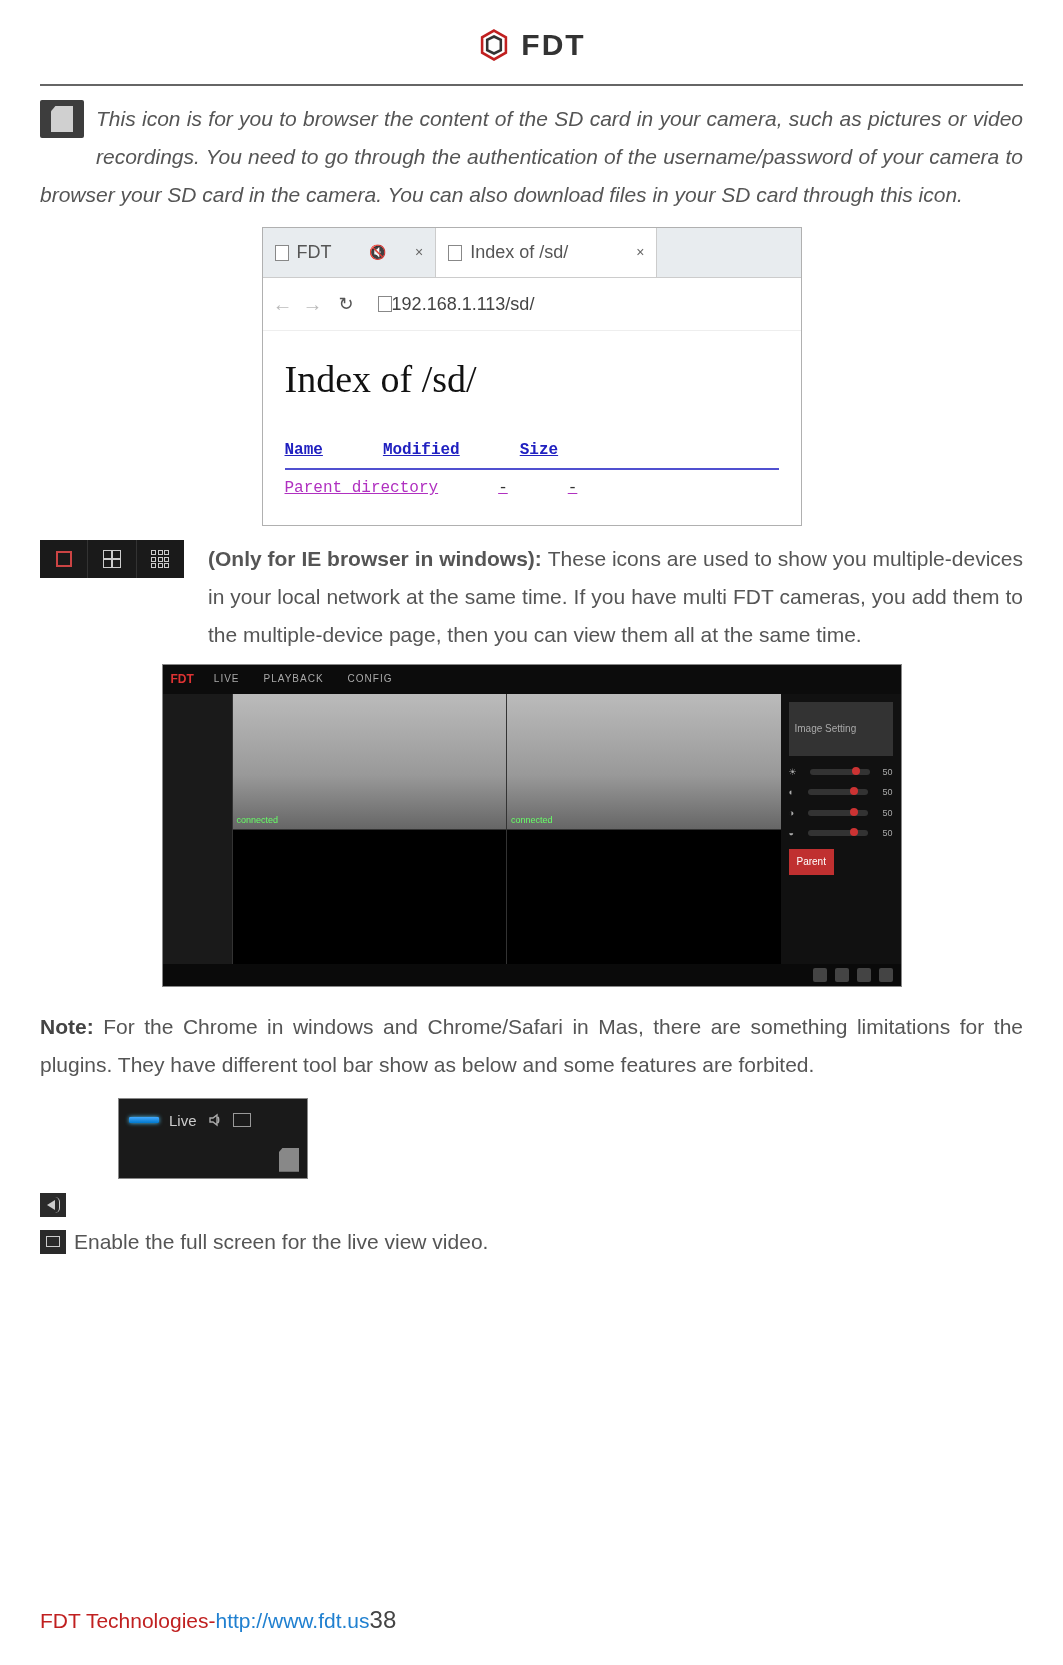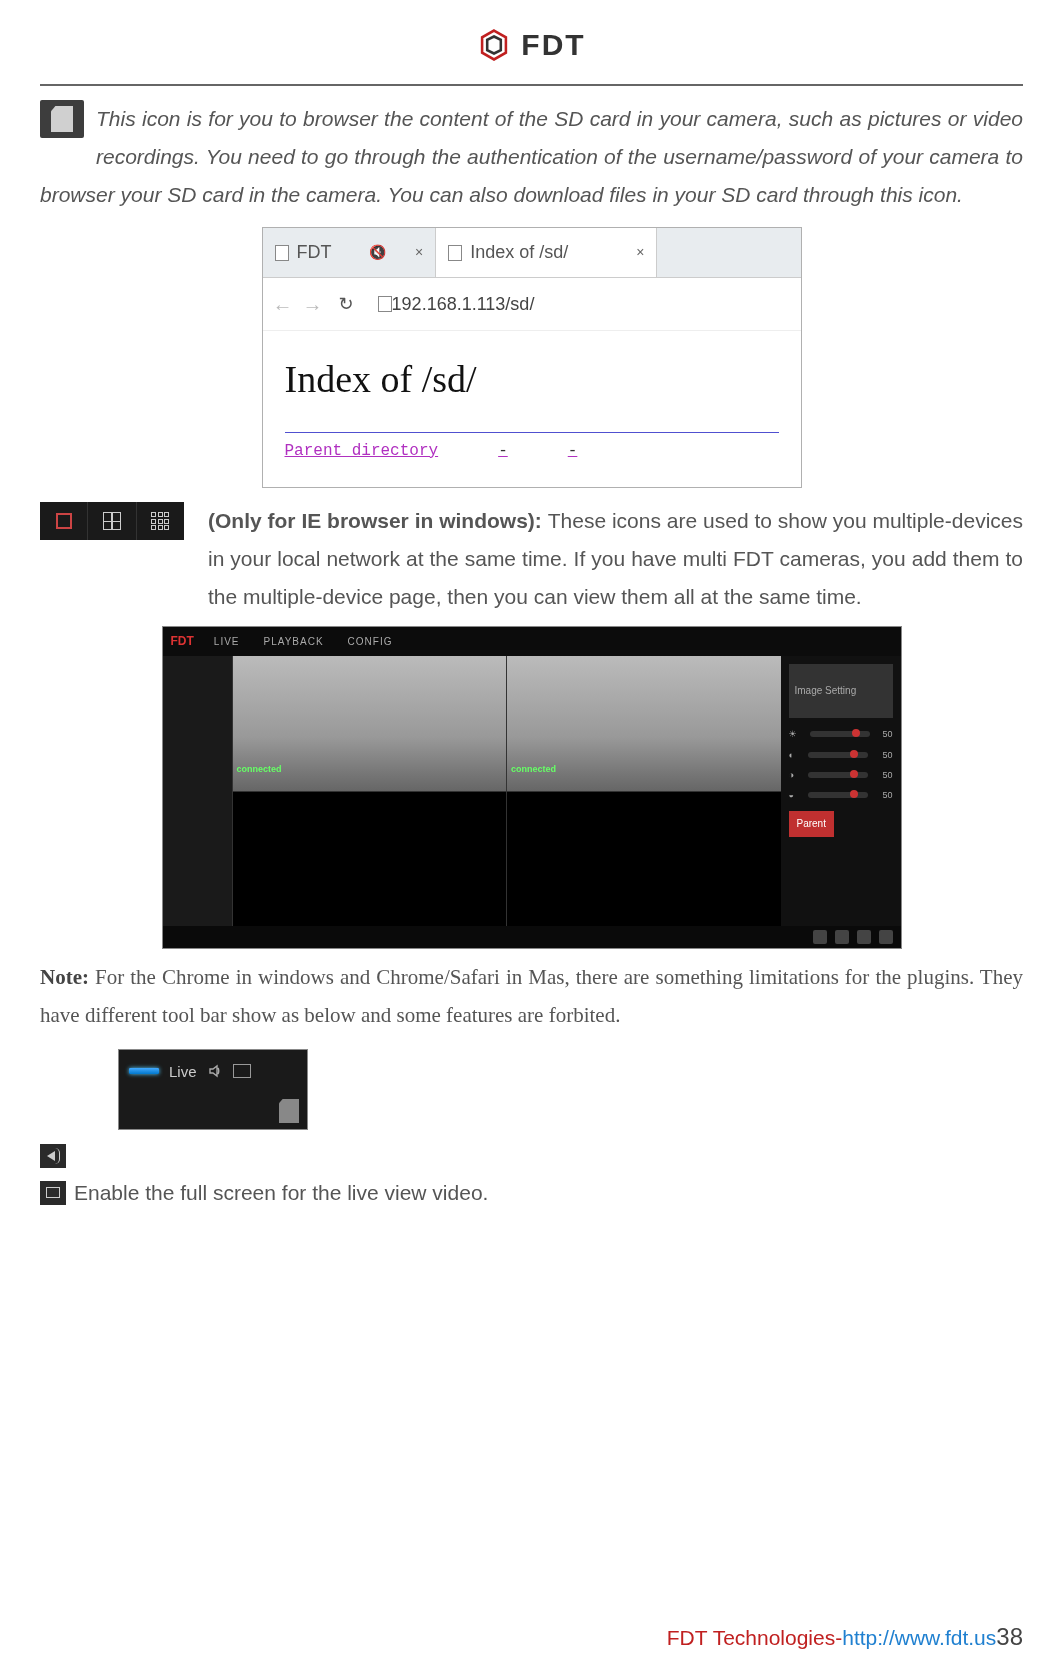--- a/index.html
+++ b/index.html
@@ -151,30 +151,30 @@
       padding: 4px 8px;
       font-size: 12px;
       background: #0c0c0c;
     }
     .ss2-tabs { display: flex; gap: 24px; color: #aaa; font-size: 10px; letter-spacing: 1px; }
     .ss2-body { display: flex; height: 270px; }
     .ss2-left { width: 70px; background: #1a1a1a; border-right: 1px solid #333; }
     .ss2-mid { flex: 1; display: grid; grid-template-columns: 1fr 1fr; grid-template-rows: 1fr 1fr; gap: 1px; background:#333; }
     .feed { background: #000; position: relative; overflow: hidden; }
     .feed.active { background: linear-gradient(#bbb 0%, #999 60%, #666 100%); }
-    .feed-label { position:absolute; bottom:14px; left:4px; font-size:9px; color:#6f6;font-weight:bold; }
+    .feed-label { position:absolute; bottom:0; left:4px; font-size:9px; color:#6f6; }
     .ss2-right { width: 120px; background: #111; padding: 8px; }
     .imgsetting { font-size:10px; background:#333; padding:18px 6px; margin-bottom:6px; }
     .slider { display:flex; align-items:center; justify-content:space-between; font-size:9px; padding:2px 0; gap:4px; }
     .slider .bar { width:60px; height:6px; background:#333; border-radius:3px; position:relative; }
     .slider .bar::after { content:''; position:absolute; right:10px; top:-2px; width:8px; height:8px; border-radius:50%; background:#c33; }
     .defaultbtn { margin-top:6px; background:#c03030; color:#fff; padding:4px 8px; font-size:10px; display:inline-block; }
     .ss2-bot { display:flex; justify-content:flex-end; padding:4px 8px; gap:8px; background:#0a0a0a; }
     .ss2-bot .micon { width:14px; height:14px; background:#444; border-radius:2px; }
-    .note-para { margin-top: 10px; text-align: justify; clear: both; font-family: Liberation Serif, serif; }
+    .note-para { margin-top: 21px; text-align: justify; clear: both; }
     .note-strong { font-weight: bold; color: #444; }
     .screenshot3 {
       width: 190px;
       margin: 14px 0 14px 78px;
       background: #1a1a1a;
       border: 1px solid #888;
       padding-bottom: 6px;
     }
     .ss3-top {
       display: flex;
@@ -209,23 +209,23 @@
       position:absolute; left:8px; top:-8px;
       width:4px; height:16px;
       border-right: 1.5px solid #ccc;
       border-radius: 0 8px 8px 0;
     }
     .screen { width: 14px; height: 11px; border: 1.5px solid #ccc; }
     .icontext { color: #555; font-size: 21px; }
     .footer {
       position: fixed;
       width: 983px;
-      bottom: 7px;
-      display: flex;
-      justify-content: flex-end;
+      bottom: 24px;
+      display: flex;
+      justify-content: flex-start;
       align-items: baseline;
       background:#fff;
       padding-top:4px;
     }
     .ftext { color: #c02020; font-size: 21px; }
     .flink { color: #2080d0; }
     .pagenum { color: #444; font-size: 24px; }
   </style>
 </head>
 <body>
@@ -265,20 +265,25 @@
     <span class="arrow">←</span>
     <span class="arrow">→</span>
     <span class="reloadglyph">↻</span>
     <div class="addrfield">
       <span class="docicon"></span>
       <span>192.168.1.113/sd/</span>
     </div>
   </div>
   <div class="indexbody">
     <div class="index-title">Index of /sd/</div>
+    <div class="idxrow hdr">
+      <span>Name</span>
+      <span>Modified</span>
+        <span>Size</span>
+    </div>
     <div class="idxrow last">
       <span>Parent directory</span>
       <span style="color:#333;text-decoration:none">-</span>
       <span style="color:#333;text-decoration:none">-</span>
     </div>
   </div>
 </div>
 
 <div class="section-2">
   <div class="grid-icons">

